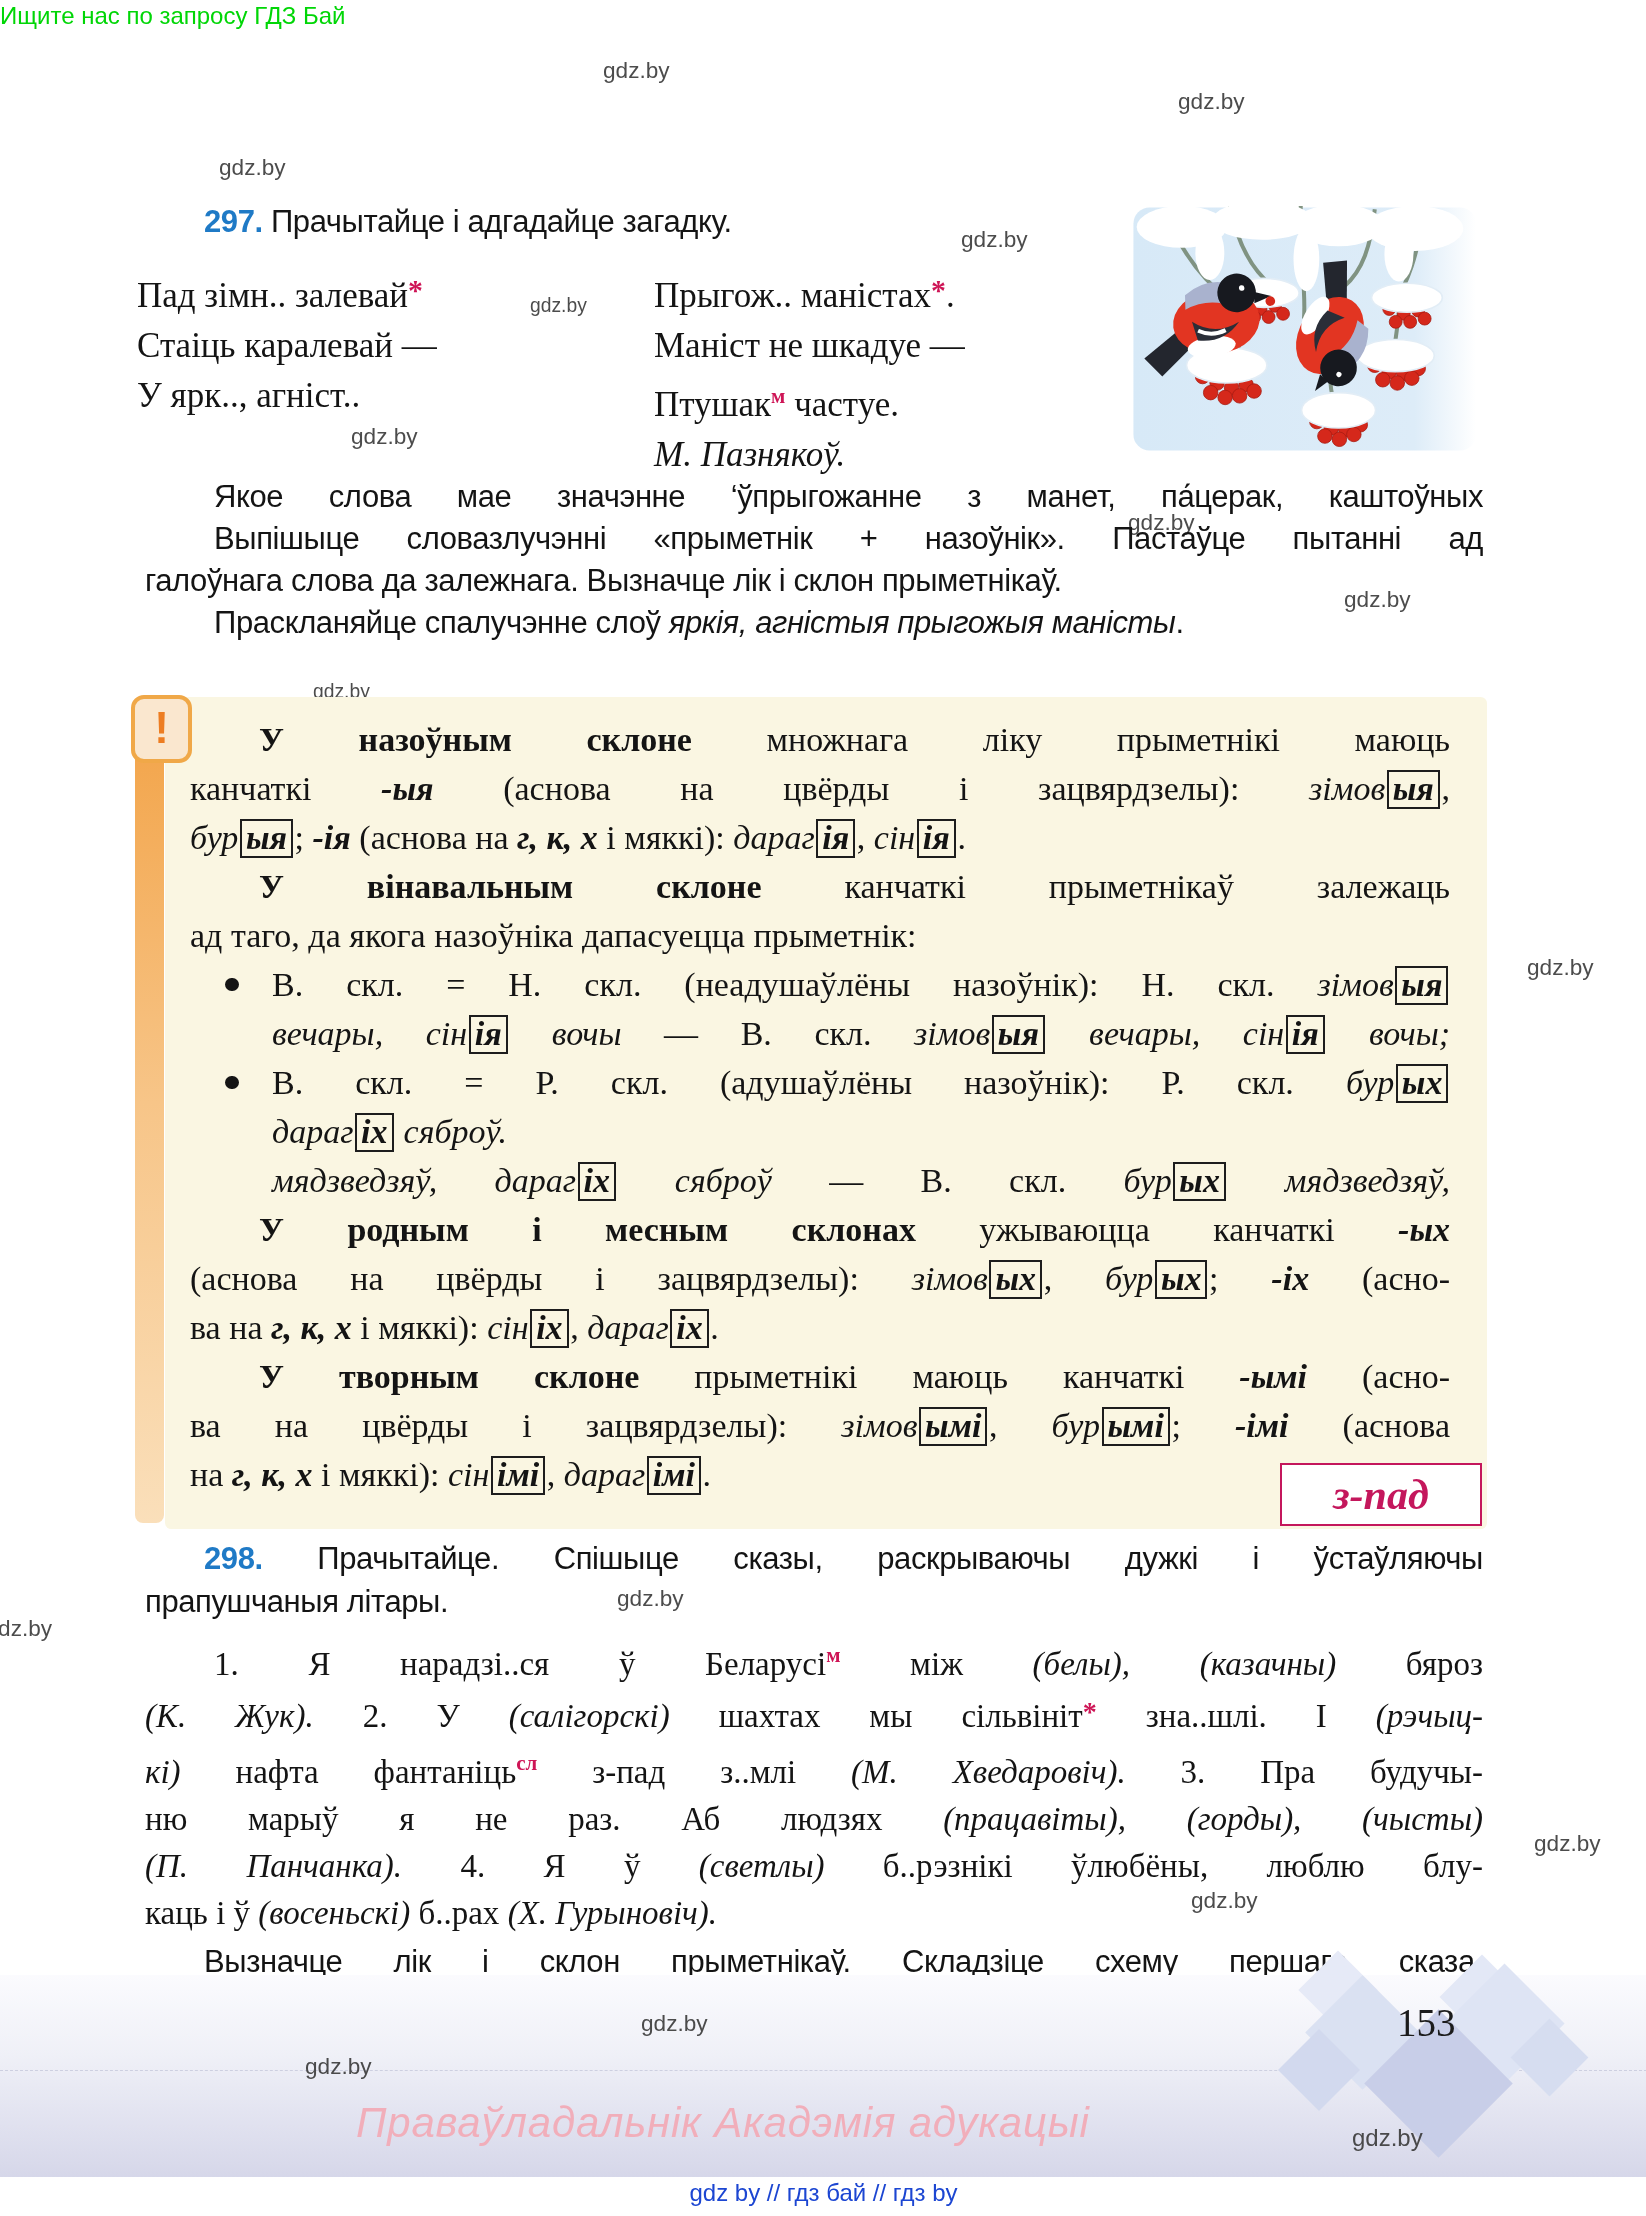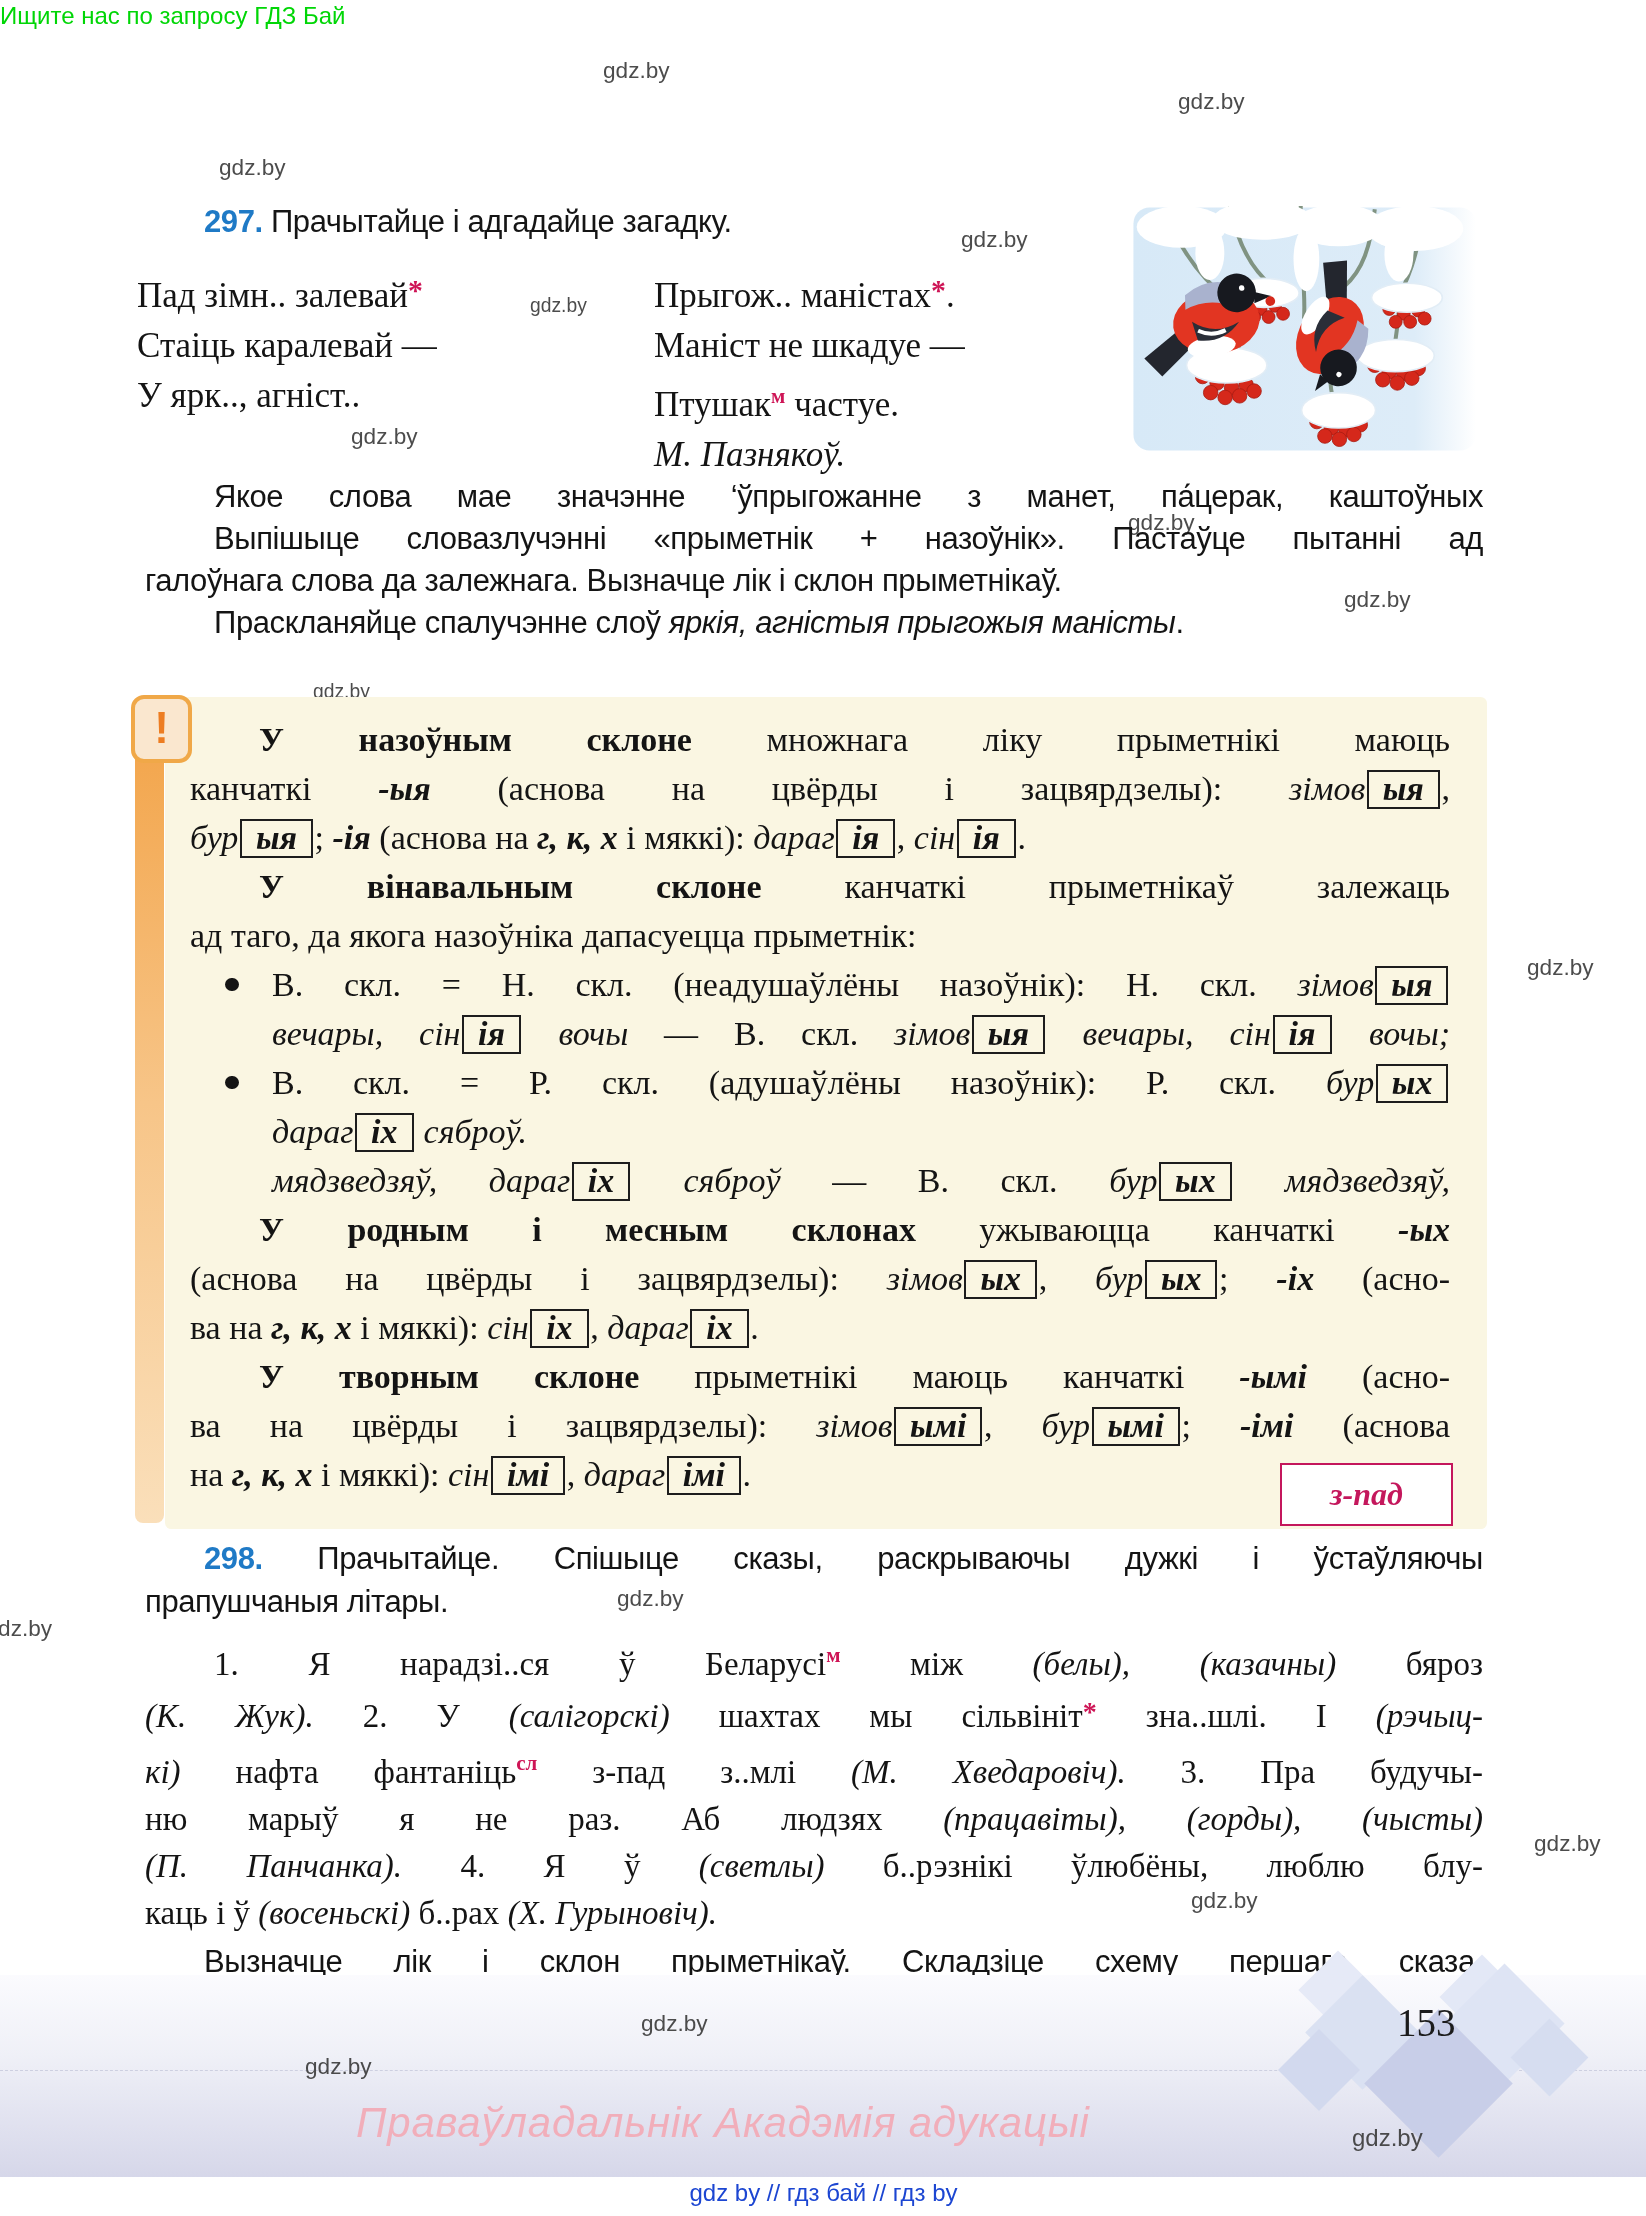--- a/index.html
+++ b/index.html
@@ -19,40 +19,40 @@
   .poem .author{font-style:italic;}
   
   .lines{position:absolute;color:#141414;}
   .ln{display:block;}
   .jl{text-align:justify;text-align-last:justify;}
   .ll{text-align:left;text-align-last:left;}
   .ind{padding-left:69px;}
   .it{font-style:italic;}
   .b{font-weight:700;}
   .bi{font-weight:700;font-style:italic;}
-  .bx{display:inline-block;border:2.4px solid #1d1d1d;padding:0 14px;font-weight:700;font-style:italic;line-height:1.02;margin:0 1.6px;}
+  .bx{display:inline-block;border:2.4px solid #1d1d1d;padding:0 4px;font-weight:700;font-style:italic;line-height:1.02;margin:0 1.6px;}
   .sup{color:#ce1556;font-weight:700;font-size:21px;vertical-align:13px;letter-spacing:0;}
   .ast{color:#ce1556;font-weight:700;font-size:.85em;vertical-align:.22em;}
   
   .qs{font-size:31px;line-height:42px;}
   
   .rulebox{position:absolute;left:165px;top:697px;width:1322px;height:832px;background:#faf6e2;border-radius:6.4px;}
   .rulebar{position:absolute;left:135px;top:759px;width:29px;height:764px;border-radius:0 0 8px 8px;
            background:linear-gradient(180deg,#f3a74f 0%,#f7c588 45%,#fadfba 100%);}
   .badge{position:absolute;left:131px;top:695px;width:61px;height:68px;border-radius:13px;background:#fae7cf;
          border:4px solid #f0a848;box-sizing:border-box;text-align:center;line-height:58px;
          font-size:44px;font-weight:700;color:#ed7d22;font-family:"Liberation Sans",sans-serif;}
   .ruletext{position:absolute;left:190px;top:715px;width:1260px;font-family:"Liberation Serif",serif;
             font-size:34px;line-height:49px;color:#141414;}
   .bullet{position:relative;padding-left:82px;}
   .bdot{position:absolute;left:35px;top:17.7px;width:13.7px;height:13.7px;border-radius:50%;background:#141414;}
   
-  .callout{position:absolute;left:1280px;top:1463px;width:173px;height:63px;background:#fff;border:2.4px solid #c4175c;
+  .callout{position:absolute;left:1280px;top:1463px;width:202px;height:63px;background:#fff;border:2.4px solid #c4175c;
            box-sizing:border-box;z-index:6;display:flex;align-items:center;justify-content:center;
-           font-family:"Liberation Serif",serif;font-style:italic;font-weight:700;font-size:32px;color:#c4175c;}
+           font-family:"Liberation Serif",serif;font-style:italic;font-weight:700;font-size:42px;color:#c4175c;}
   
   .sent{font-family:"Liberation Serif",serif;font-size:33px;line-height:47px;}
   
   .band{position:absolute;left:0;top:1975px;width:1647px;height:202px;
         background:linear-gradient(180deg,#fbfbfe 0%,#eff0f7 40%,#dedfee 80%,#d6d7e9 100%);}
   .dashline{position:absolute;left:0;top:2070px;width:1647px;border-top:1.6px dashed #b4b8d0;opacity:.55;}
   .dia{position:absolute;}
   .pagenum{position:absolute;left:1397px;top:2000px;font-family:"Liberation Serif",serif;font-size:39px;color:#1c1c1c;}
   .pinkwm{position:absolute;left:356px;top:2099px;width:903px;font-style:italic;
           font-size:42px;color:#f1aeba;letter-spacing:0.8px;white-space:nowrap;}

